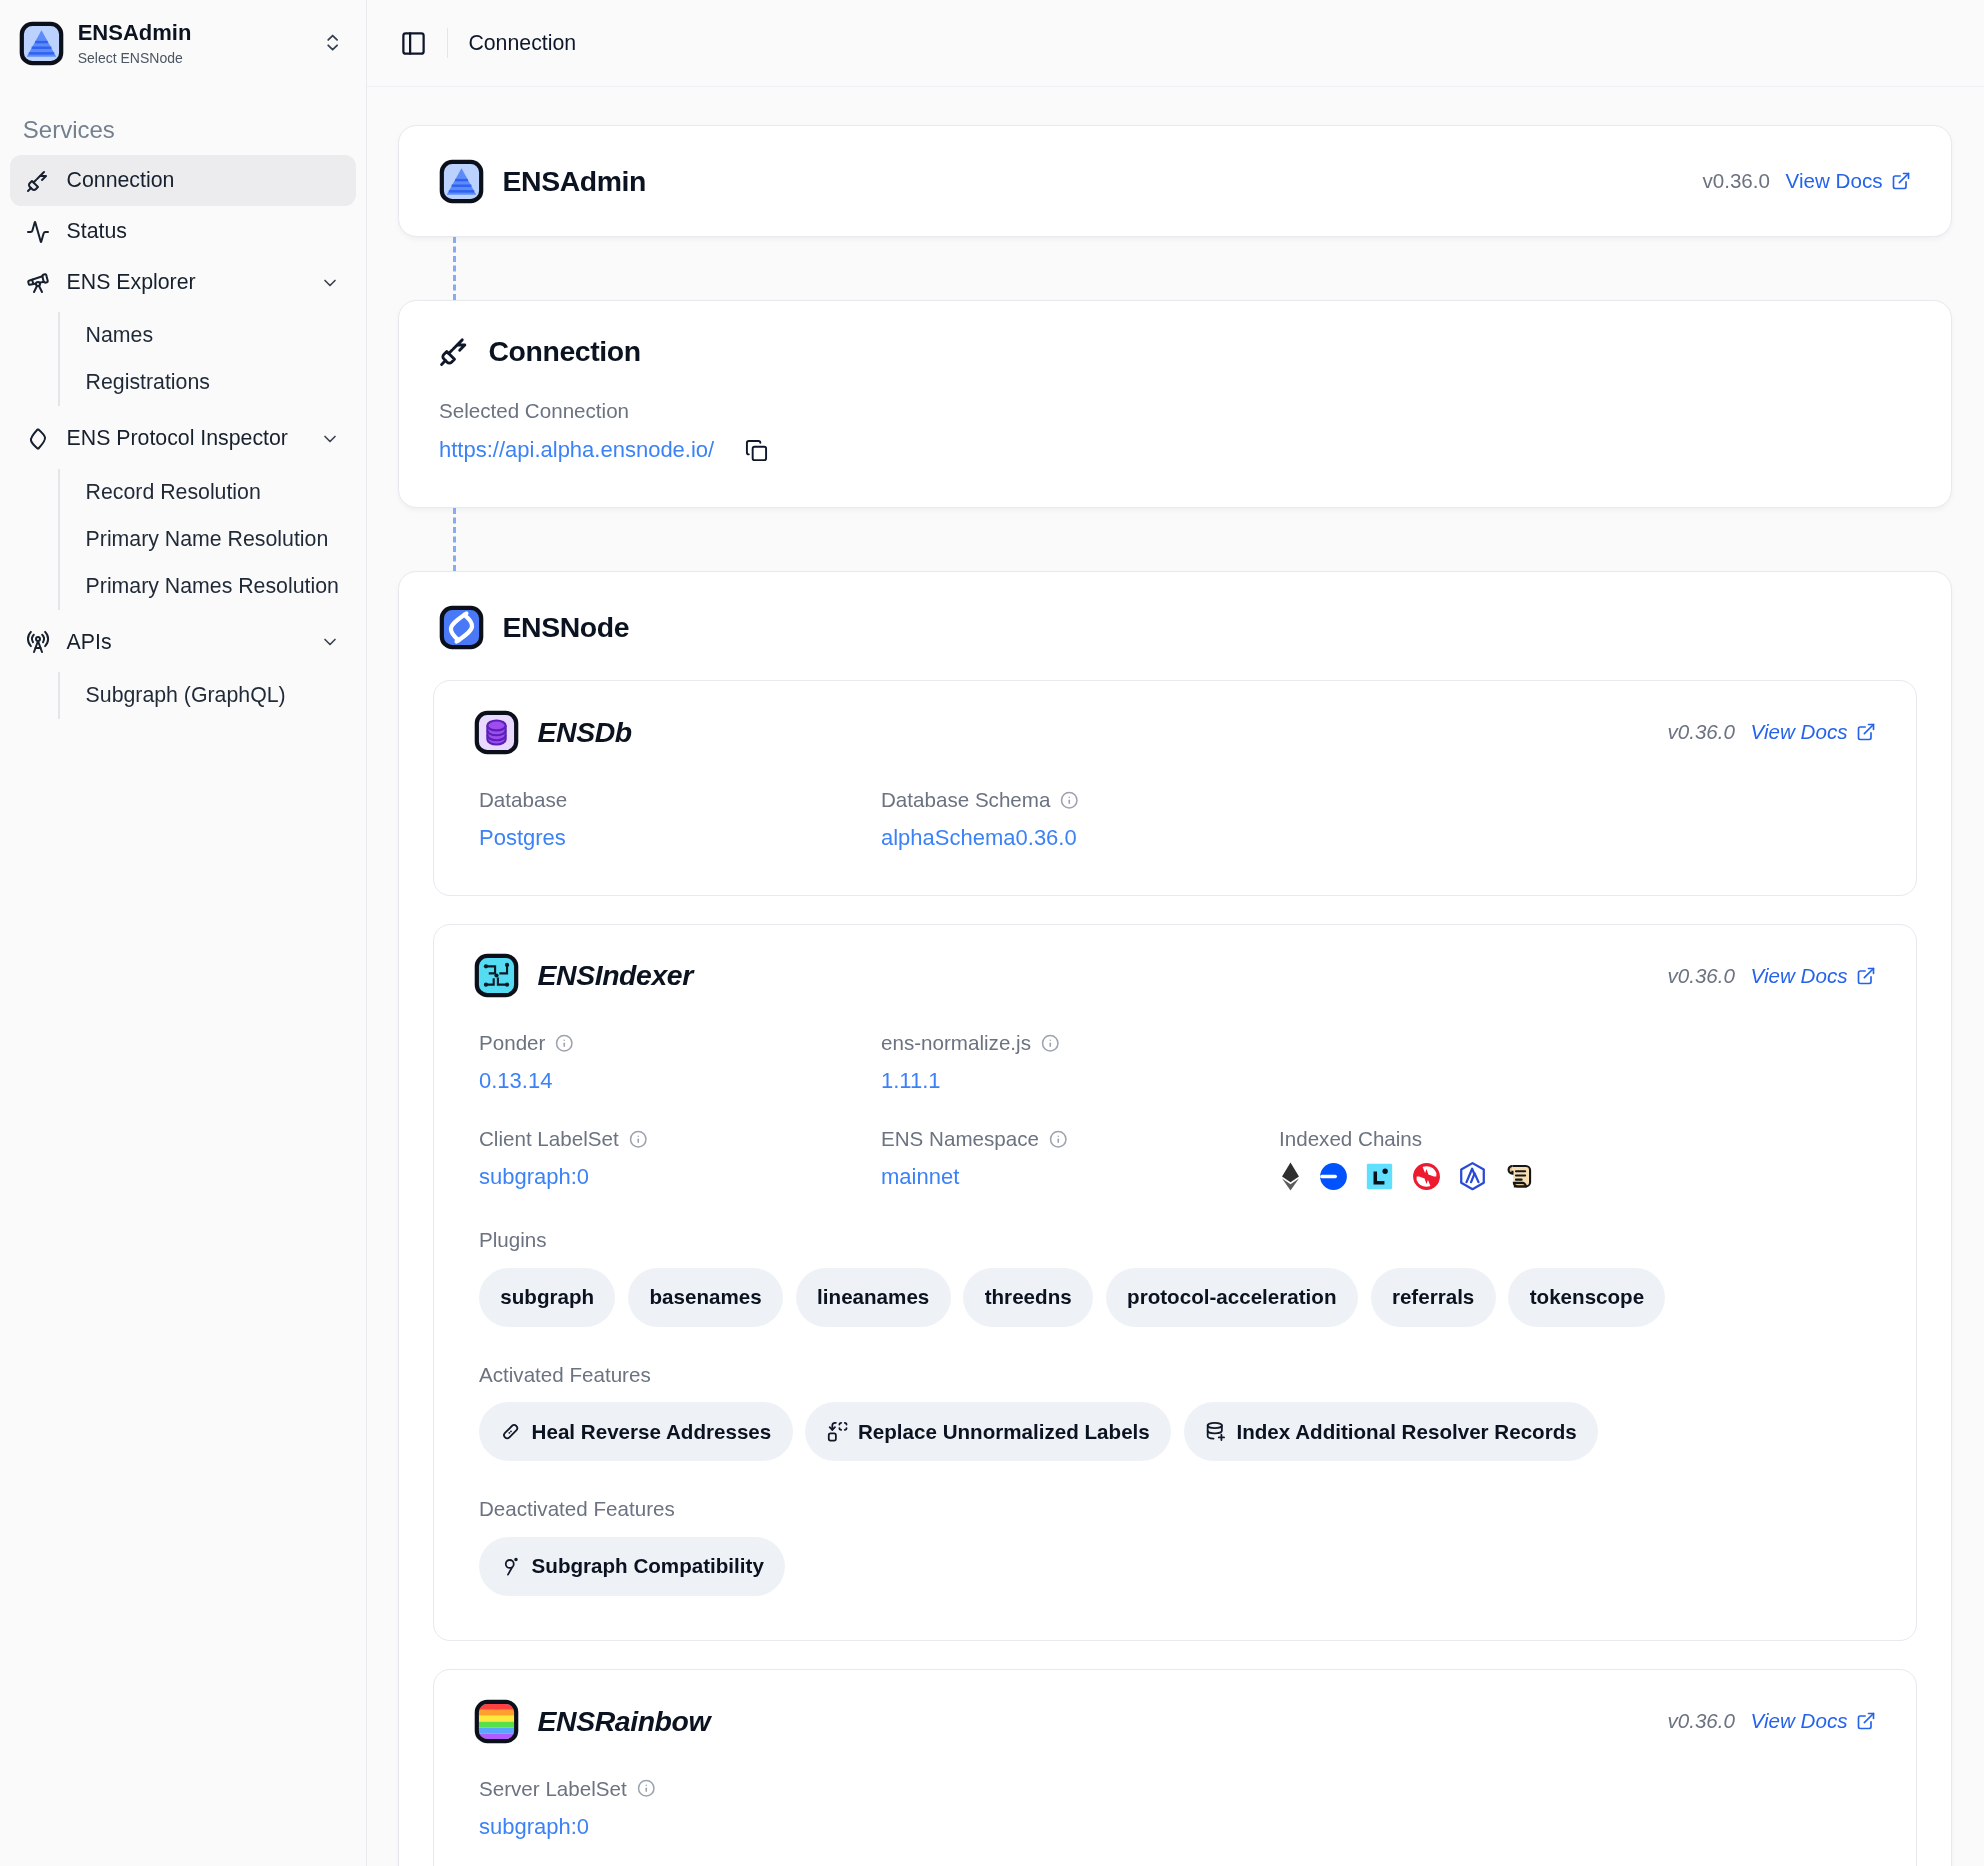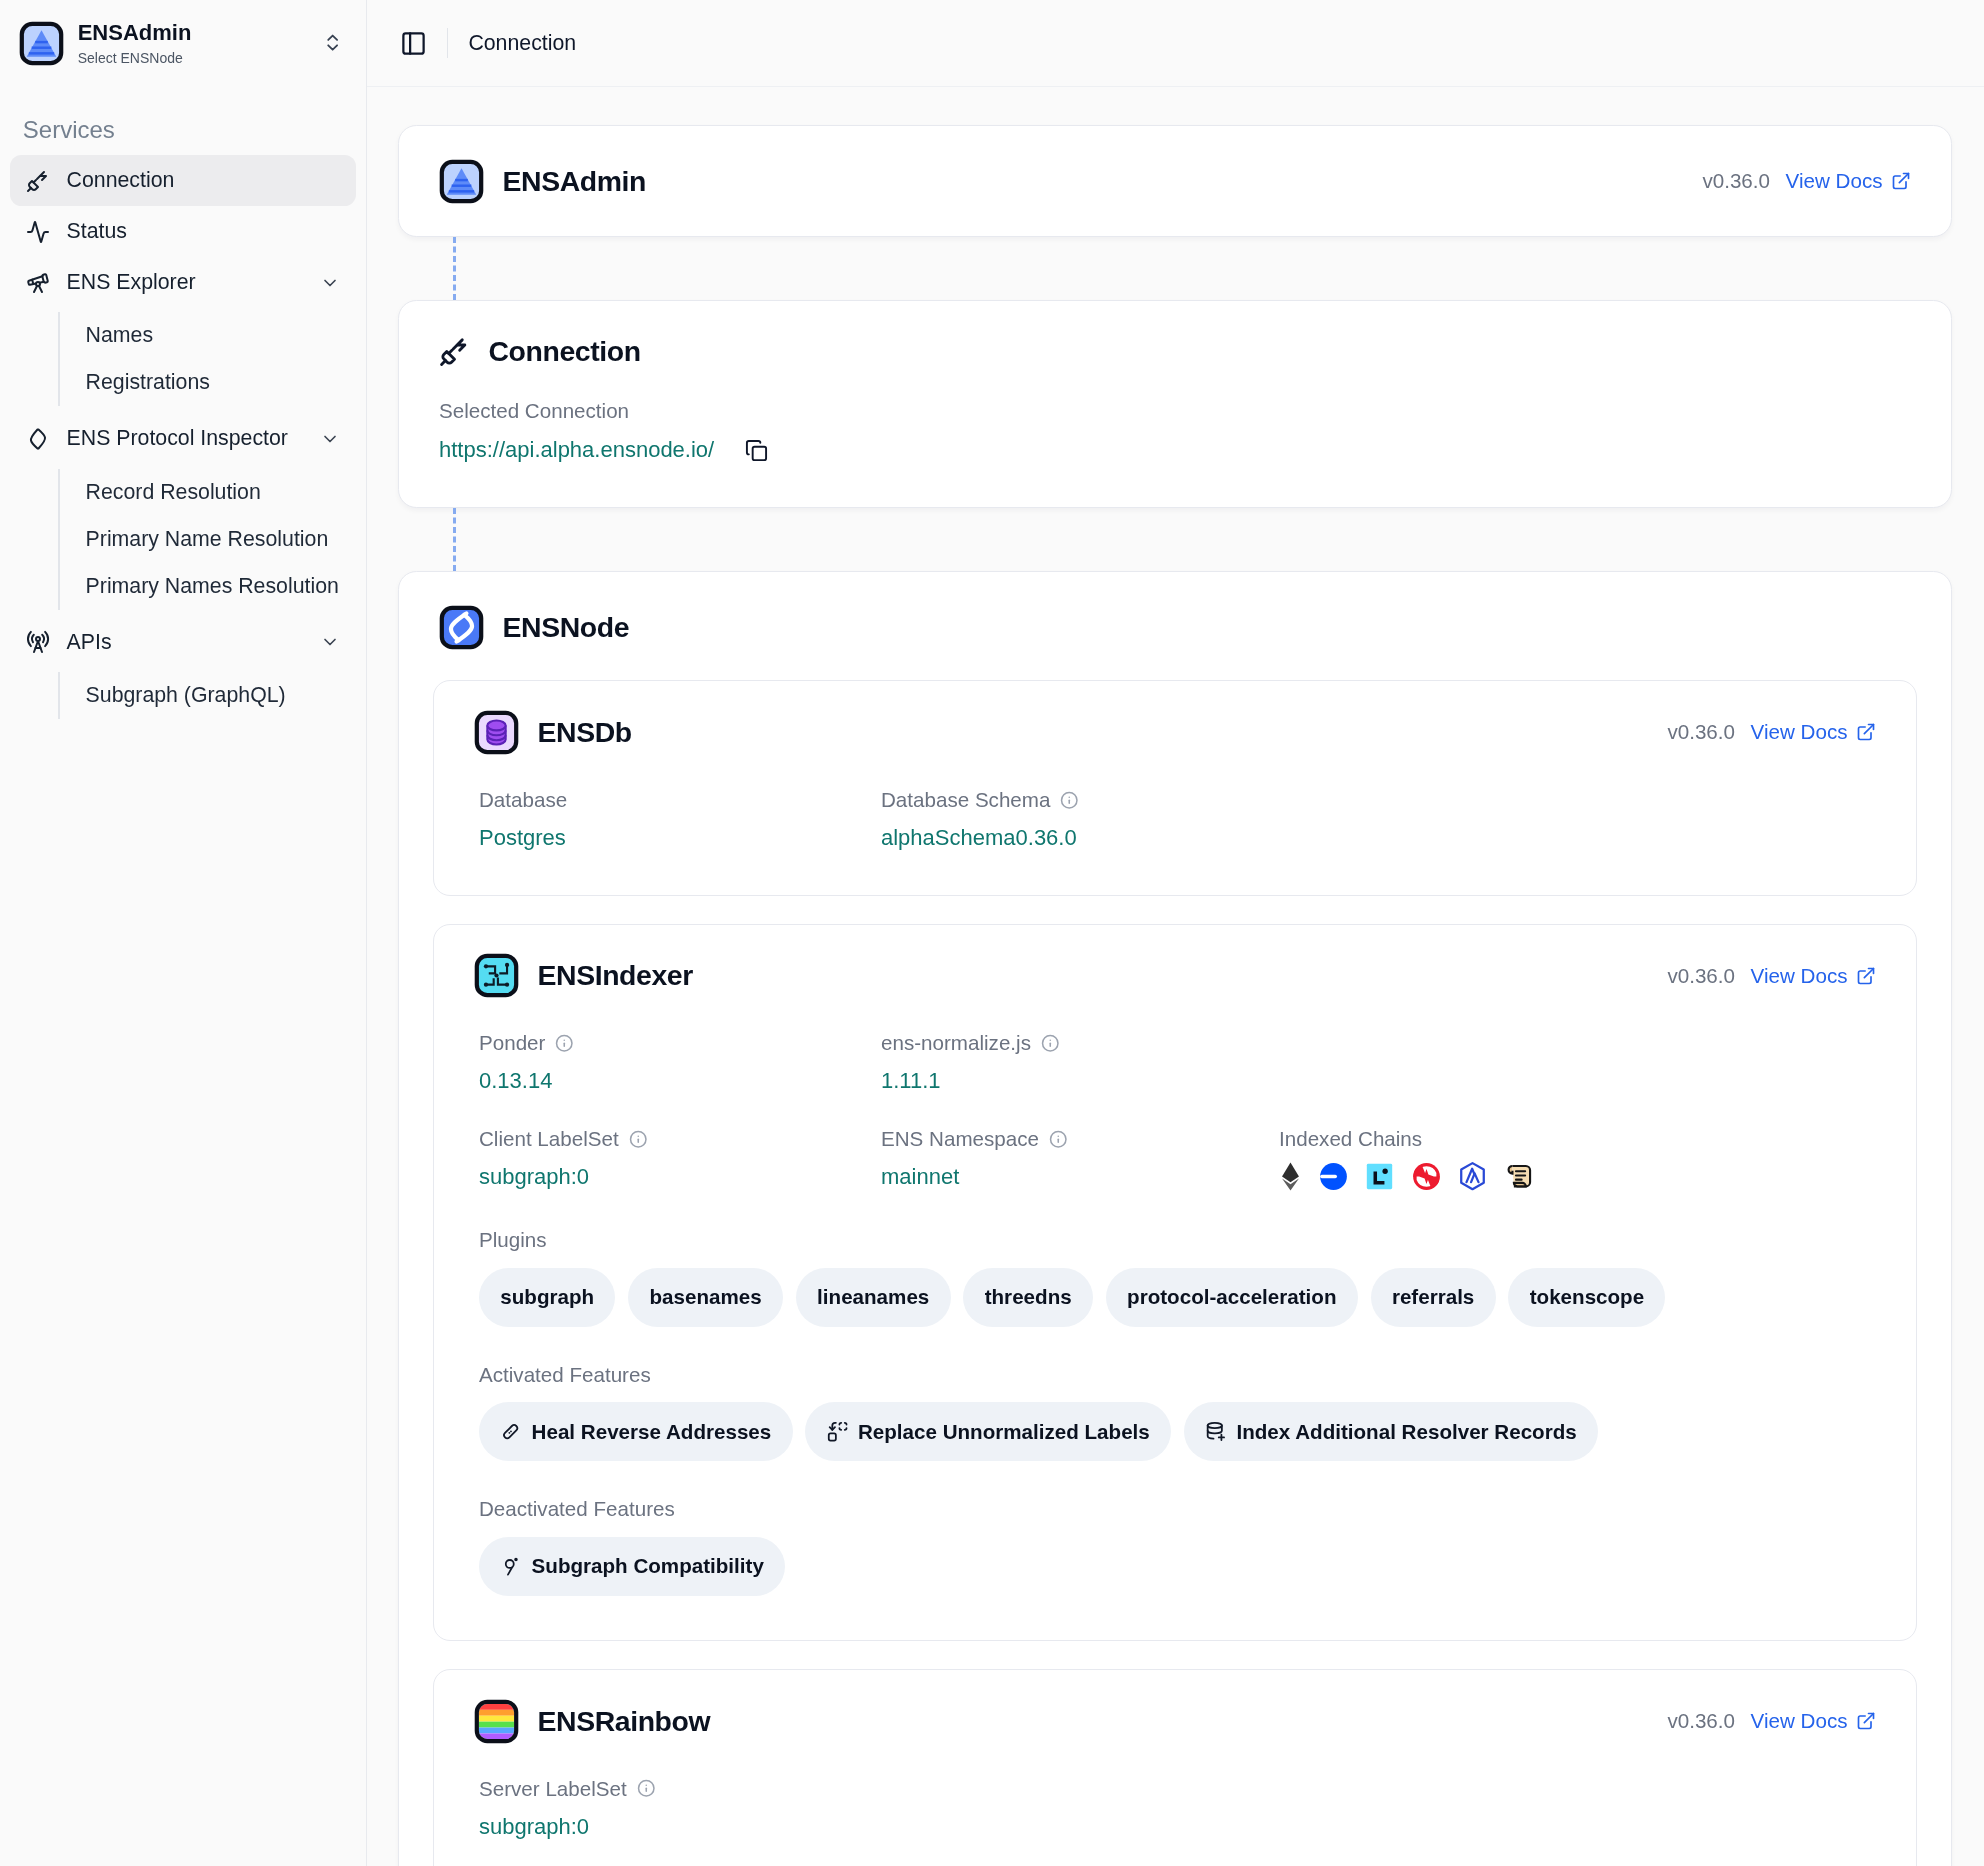--- a/index.html
+++ b/index.html
@@ -44,30 +44,30 @@
   .hdr-row { display:flex; align-items:center; gap:18.5px; min-width:0; }
   .card-title { font-size:28.4px; font-weight:700; letter-spacing:-0.4px; color:#0b1220; white-space:nowrap; }
   .version-row { display:flex; align-items:center; gap:15.6px; font-size:20.6px; white-space:nowrap; }
   .version { color:#6b7280; }
   .docs-link { color:#2563eb; display:flex; align-items:center; gap:8.5px; font-weight:500; }
 
   .ensadmin-card { height:112px; display:flex; align-items:center; justify-content:space-between; padding:0 40px; }
 
   .connection-card { padding:34px 40px 43px; }
   .field-label { font-size:20.6px; color:#6b7280; font-weight:500; display:flex; align-items:center; gap:10px; }
-  .field-value { font-size:22px; color:#0f766e; margin-top:12.8px; display:flex; align-items:center; gap:28px; }
+  .field-value { font-size:22px; color:#3b82f6; margin-top:12.8px; display:flex; align-items:center; gap:28px; }
   .mt44 { margin-top:31px; }
   .info-ic { color:#9ca3af; }
   .copy-btn { color:#0f172a; background:none; border:none; padding:2.8px; cursor:pointer; }
 
   .ensnode-card { padding:0 0 31px; }
   .ensnode-header { display:flex; align-items:center; gap:18.5px; padding:33px 40px 30px; }
   .inner-stack { display:flex; flex-direction:column; gap:28.4px; padding:0 34px; }
   .inner-card { background:#fff; border:1.4px solid #e7e9ef; border-radius:17px; }
-  .inner-header { display:flex; justify-content:space-between; align-items:center; padding:28.4px 40px 0; }
+  .inner-header { display:flex; justify-content:space-between; align-items:center; padding:28.4px 40px 0;font-style:italic; }
   .inner-body { padding:33px 45px 44px; }
   .grid3 { display:grid; grid-template-columns:402px 398px 1fr; }
   .mt46 { margin-top:33px; }
   .block-label { font-size:20.6px; color:#6b7280; font-weight:500; margin-top:36px; }
   .chip-row { display:flex; align-items:center; gap:12.8px; margin-top:15.6px; flex-wrap:wrap; }
   .chip { display:inline-flex; align-items:center; gap:10px; height:59px; padding:0 21.3px; border-radius:710px; background:#eef2f7; font-size:20.6px; font-weight:600; color:#0b1220; white-space:nowrap; }
   .chip-ic { color:#111827; flex:none; }
   .chains-row { display:flex; align-items:center; gap:15.6px; margin-top:10px; }
   .logo { flex:none; }
 </style>

